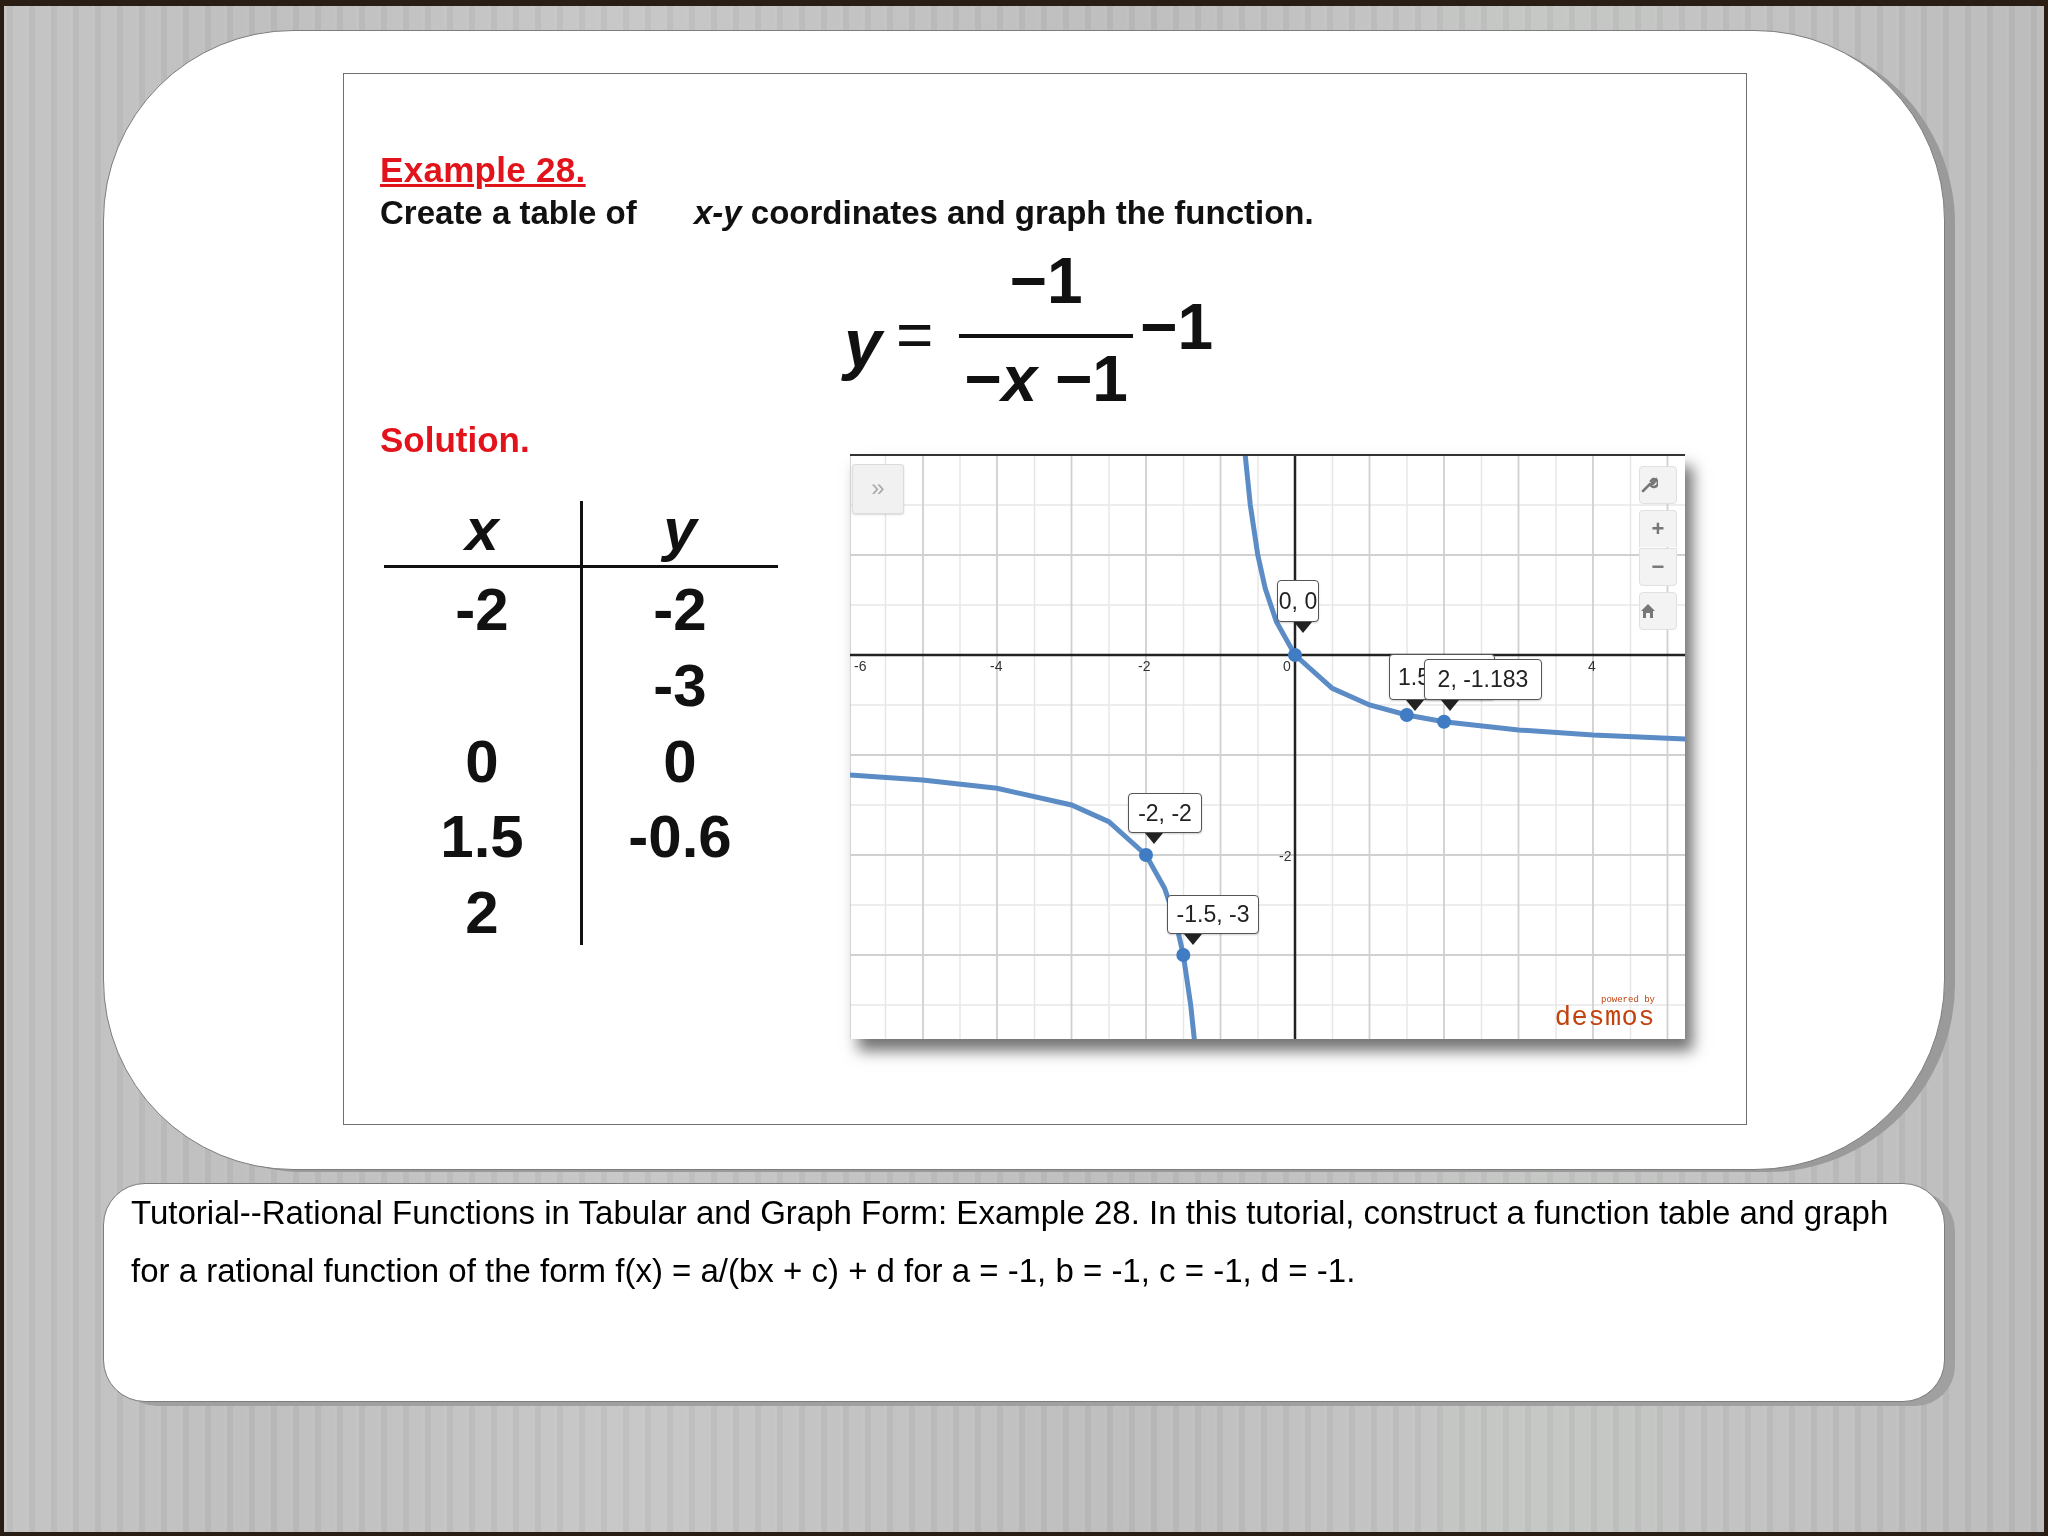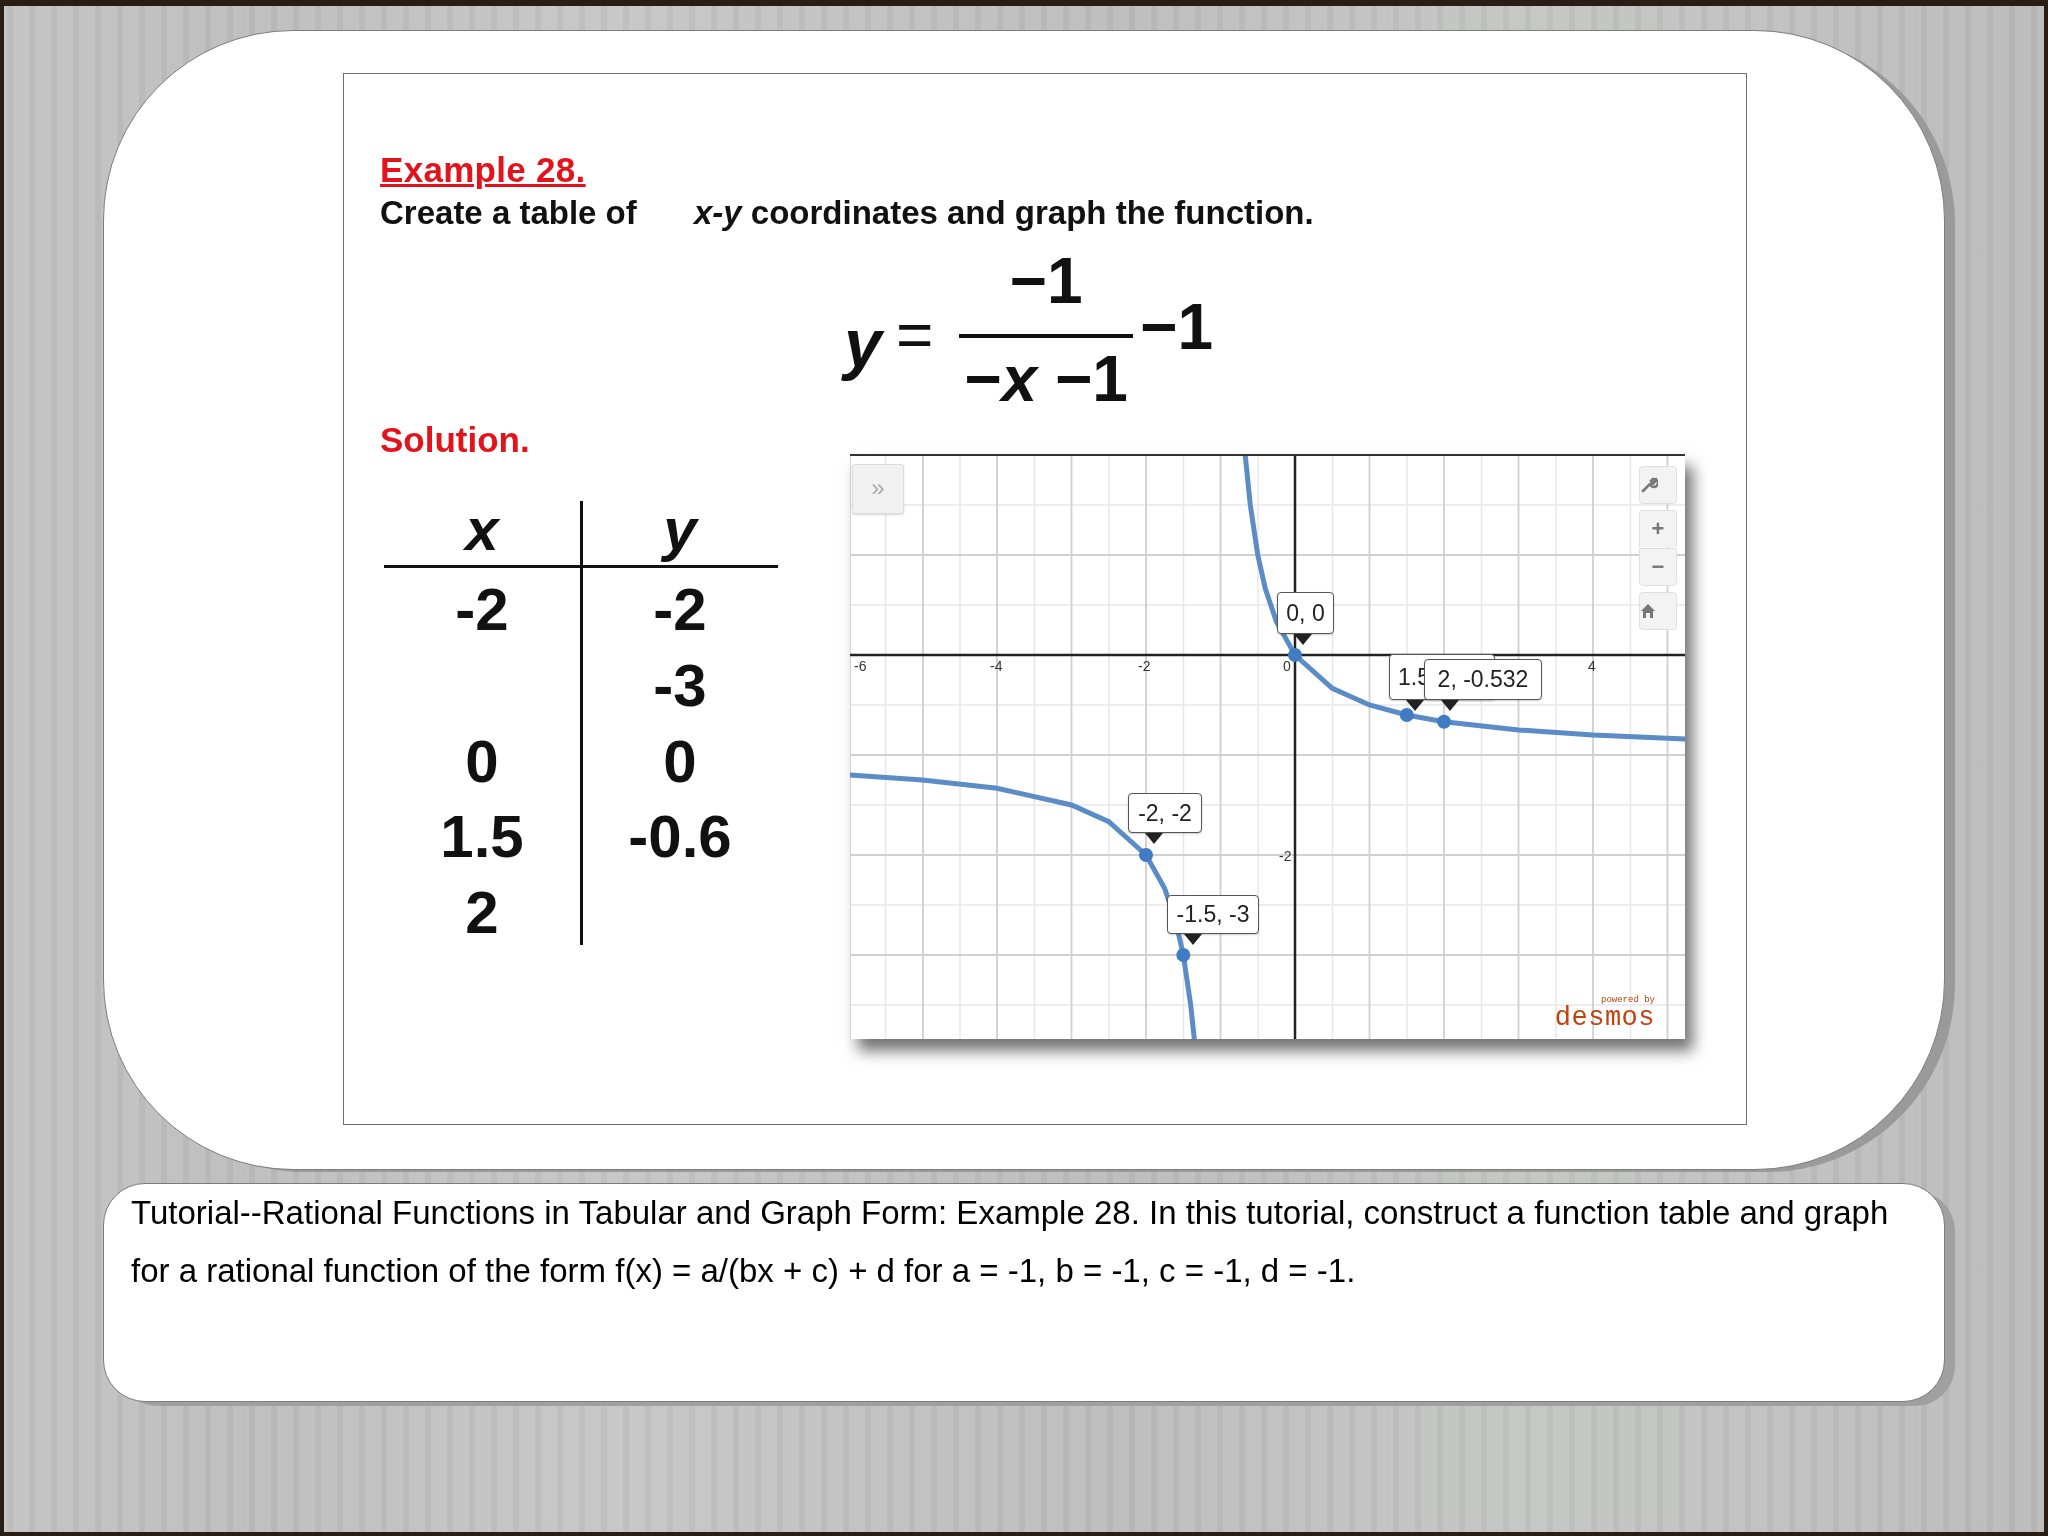--- a/index.html
+++ b/index.html
@@ -202,24 +202,24 @@
     </div>
     <div class="tool-btn" style="top:54px;height:36px;line-height:36px;font-size:22px;border-bottom:none;border-radius:4px 4px 0 0"><span>+</span></div>
     <div class="tool-btn" style="top:92px;height:36px;line-height:36px;font-size:22px;border-radius:0 0 4px 4px"><span>−</span></div>
     <div class="tool-btn" style="top:136px;height:36px;line-height:36px;">
       <svg width="16" height="16" viewBox="0 0 16 16" style="margin-top:10px">
           <path d="M8 1 L15 8 L13 8 L13 15 L10 15 L10 10 L6 10 L6 15 L3 15 L3 8 L1 8 Z" fill="#777"></path>
         </svg>
     </div>
 
     <div class="pt-label" style="left:539px;top:198px;width:106px;height:46px;line-height:44px;padding-right:40px;text-align:left;padding-left:8px"><span>1.5</span></div>
-    <div class="pt-label" style="left:427px;top:136px;width:57px;height:42px;line-height:40px"><span>0, 0</span></div>
+    <div class="pt-label" style="left:427px;top:124px;width:42px;height:42px;line-height:40px"><span>0, 0</span></div>
     <div class="pt-label" style="left:278px;top:337px;width:74px;height:40px;line-height:38px"><span>-2, -2</span></div>
     <div class="pt-label" style="left:317px;top:439px;width:92px;height:39px;line-height:37px"><span>-1.5, -3</span></div>
-    <div class="pt-label" style="left:574px;top:203px;width:118px;height:41px;line-height:39px"><span>2, -0.532</span></div>
+    <div class="pt-label" style="left:574px;top:203px;width:118px;height:41px;line-height:39px"><span>2, -1.183</span></div>
 
     <div class="desmos-logo">
       <div class="pb">powered by</div>
       <div class="dm">desmos</div>
     </div>
   </div>
 </div>
 
 <div class="caption-box">
   <div class="caption-text">Tutorial--Rational Functions in Tabular and Graph Form: Example 28. In this tutorial, construct a function table and graph for a rational function of the form f(x) = a/(bx + c) + d for a = -1, b = -1, c = -1, d = -1.</div>

